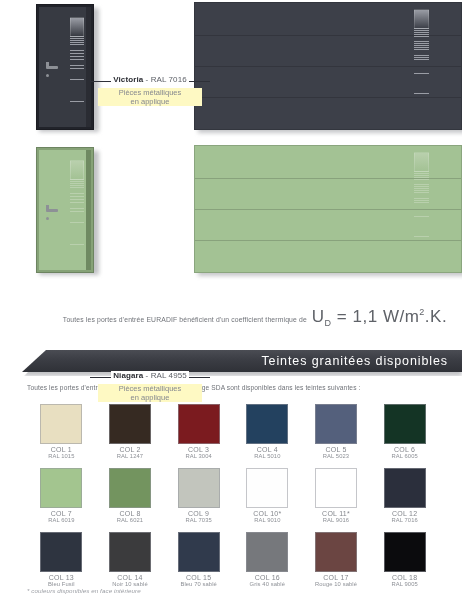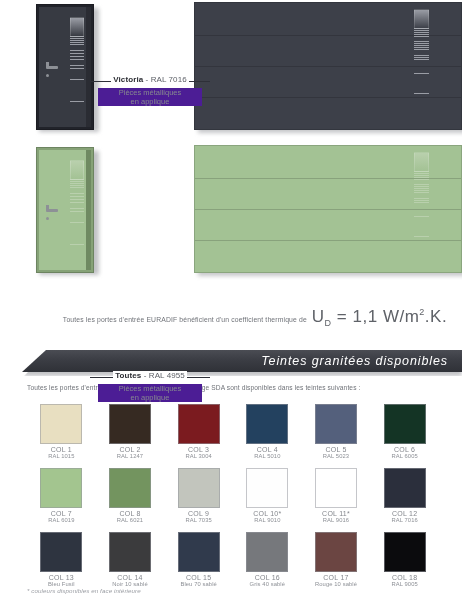--- a/index.html
+++ b/index.html
@@ -68,21 +68,21 @@
   .callout-name {
     position: relative; z-index: 2; display: inline-block;
     background: #fff; padding: 0 2px;
     font-size: 8px; color: #2b2d33; letter-spacing: .1px; white-space: nowrap;
   }
   .callout-name b { font-weight: 700; }
   .callout-name i { font-style: normal; color: #5d6067; }
   .callout-sub {
     position: relative; z-index: 2;
     font-size: 7.5px; color: #86898f; line-height: 9px; margin-top: 2px;
-    background: #4c1d95;
+    background: #fef9c3;
   }
 
   
   #thermal-line {
     position: absolute; left: 0; top: 307px; width: 462px;
     display: flex; align-items: baseline; justify-content: center; margin-left: 24px;
   }
   #thermal-line .t-text { font-size: 6.8px; color: #6f7278; letter-spacing: .15px; }
   #thermal-line .t-formula {
     font-size: 17px; color: #5f6268; margin-left: 5px;
@@ -99,21 +99,21 @@
     clip-path: polygon(22px 0, 100% 0, 100% 100%, 0 100%);
   }
   .banner {
     position: absolute; left: 22px; top: 0; width: 440px; height: 22px;
     background: linear-gradient(180deg,#4a4c53 0%, #3b3d44 45%, #2f3137 100%);
     clip-path: polygon(24px 0, 100% 0, 100% 100%, 0 100%);
     display: flex; align-items: center; justify-content: flex-end;
   }
   .banner-title {
     color: #fff; font-size: 12.5px; letter-spacing: .9px;
-    padding-right: 14px; font-weight: 400; font-style: italic;
+    padding-right: 14px; font-weight: 400;
   }
 
   
   #palette-intro {
     position: absolute; left: 27px; top: 384px;
     font-size: 6.6px; color: #6f7278; letter-spacing: .12px;
   }
 
   
   #swatch-grid {
@@ -228,21 +228,21 @@
             <div class="gins" style="top: 48px; height: 6px; background: repeating-linear-gradient(rgb(185, 208, 173) 0px, rgb(185, 208, 173) 1px, transparent 1px, transparent 2px);"></div>
             <div class="gins" style="top: 66px; height: 3px; background: repeating-linear-gradient(rgb(185, 208, 173) 0px, rgb(185, 208, 173) 1px, transparent 1px, transparent 3px);"></div>
             <div class="gins" style="top: 86px; height: 2px; background: repeating-linear-gradient(rgb(185, 208, 173) 0px, rgb(185, 208, 173) 1px, transparent 1px, transparent 2px);"></div>
           </div>
         </div>
     </div>
 
     <div class="callout" id="callout-niagara">
       <div class="callout-line"></div>
       <div class="callout-name">
-        <b>Toutes</b>
+        <b>Niagara</b>
         <i>- RAL 4955</i>
       </div>
       <div class="callout-sub">
         <div>Pièces métalliques</div>
         <div>en applique</div>
       </div>
     </div>
   </div>
 
   <div id="thermal-line">

